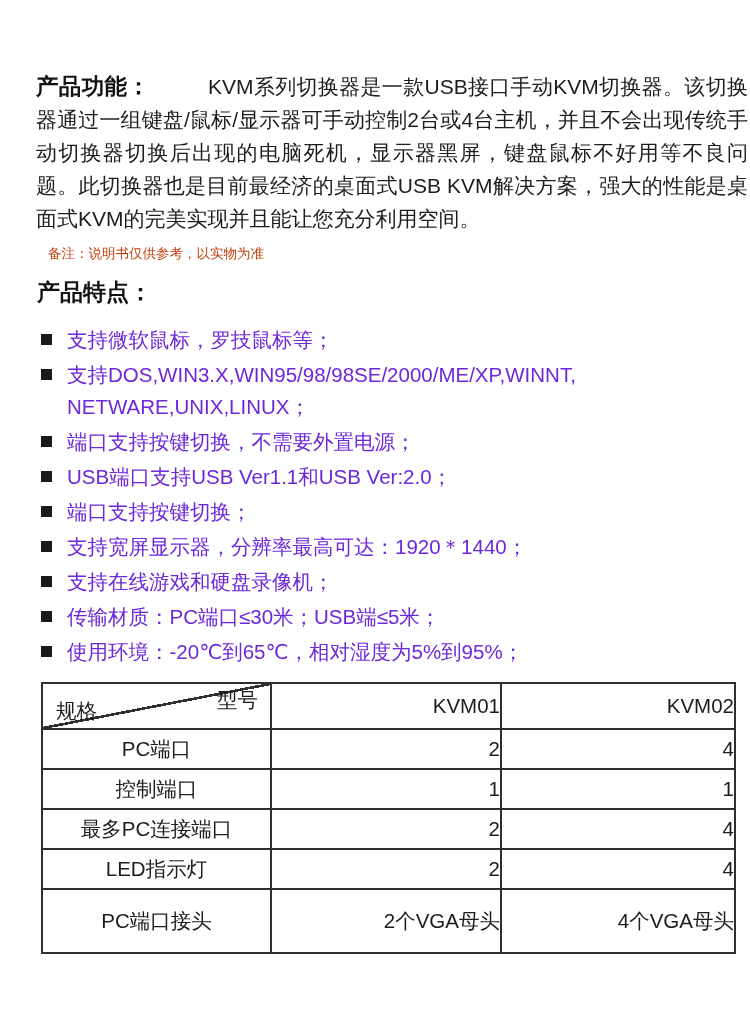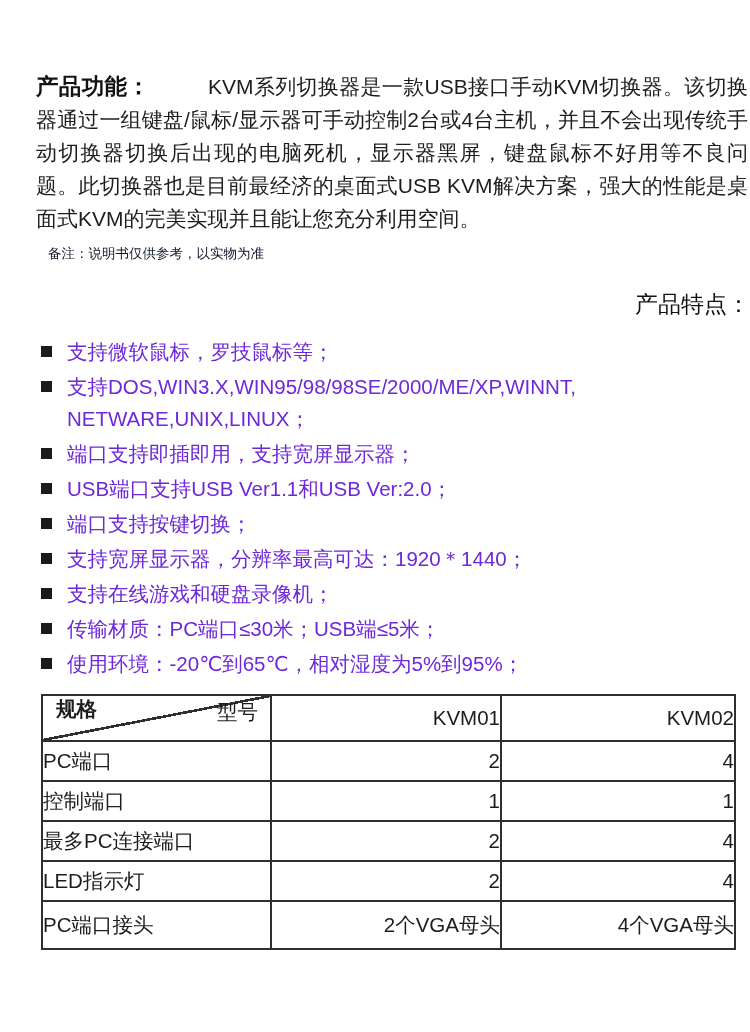--- a/index.html
+++ b/index.html
@@ -21,30 +21,29 @@
     text-align: justify;
     color: #1d1d1d;
   }
   .para .label { font-weight: bold; font-size: 22.5px; color: #121212; margin-top: 27px; }
   .para .gap { display: inline-block; width: 58px; }
 
   
   .note {
     margin: 10px 0 0 48px;
     font-size: 13.5px;
-    color: #0f172a;
+    color: #c2410c;
   }
 
   
   h2.section {
-    margin: 26px 0 0 37px;
+    margin: 14px 0 0 37px;
     font-size: 23px;
-    font-weight: normal;
+    font-weight: bold;
     color: #121212;
-    text-align: right;
   }
   h2.section.specs { margin-top: 34px; margin-left: 44px; }
 
   
   ul.features {
     list-style: none;
     margin: 16px 0 0 41px;
     padding: 0;
     width: 672px;
   }
@@ -76,33 +75,33 @@
   table.spec-table col.c2 { width: 230px; }
   table.spec-table col.c3 { width: 234px; }
   table.spec-table th, table.spec-table td {
     border: 2px solid #2f2f2f;
     font-size: 20.5px;
     font-weight: normal;
     padding: 0;
   }
   table.spec-table thead tr { height: 46px; }
   table.spec-table tbody tr { height: 40px; }
-  table.spec-table tbody tr:last-child { height: 48px; }
-  td.rlabel { text-align: left; padding-left: 14px; }
+  table.spec-table tbody tr:last-child { height: 64px; }
+  td.rlabel { text-align: center; padding-left: 14px; }
   td.val, th.colhead { text-align: right; }
   th.corner {
     position: relative;
     background-image: linear-gradient(to bottom right,
       transparent calc(50% - 1.3px),
       #2f2f2f calc(50% - 1.3px),
       #2f2f2f calc(50% + 1.3px),
       transparent calc(50% + 1.3px));
   }
   th.corner .model { position: absolute; top: 2px; right: 12px; }
-  th.corner .spec  { position: absolute; bottom: 17px; left: 13px; font-weight: bold; }
+  th.corner .spec  { position: absolute; bottom: 3px; left: 13px; }
 </style>
 </head>
 <body>
 
 <div class="page">
 
   <p class="para">
     <span class="label">产品功能：</span><span class="gap"></span><span>KVM系列切换器是一款USB接口手动KVM切换器。该切换器通过一组键盘/鼠标/显示器可手动控制2台或4台主机，并且不会出现传统手动切换器切换后出现的电脑死机，显示器黑屏，键盘鼠标不好用等不良问题。此切换器也是目前最经济的桌面式USB KVM解决方案，强大的性能是桌面式KVM的完美实现并且能让您充分利用空间。</span>
   </p>
 
@@ -116,21 +115,21 @@
     <span class="ft">支持微软鼠标，罗技鼠标等；</span>
   </li>
 
   <li>
     <span class="sq"></span>
     <span class="ft">支持DOS,WIN3.X,WIN95/98/98SE/2000/ME/XP,WINNT, NETWARE,UNIX,LINUX；</span>
   </li>
 
   <li>
     <span class="sq"></span>
-    <span class="ft">端口支持即插即用，支持宽屏显示器；</span>
+    <span class="ft">端口支持按键切换，不需要外置电源；</span>
   </li>
 
   <li>
     <span class="sq"></span>
     <span class="ft">USB端口支持USB Ver1.1和USB Ver:2.0；</span>
   </li>
 
   <li>
     <span class="sq"></span>
     <span class="ft">端口支持按键切换；</span>

